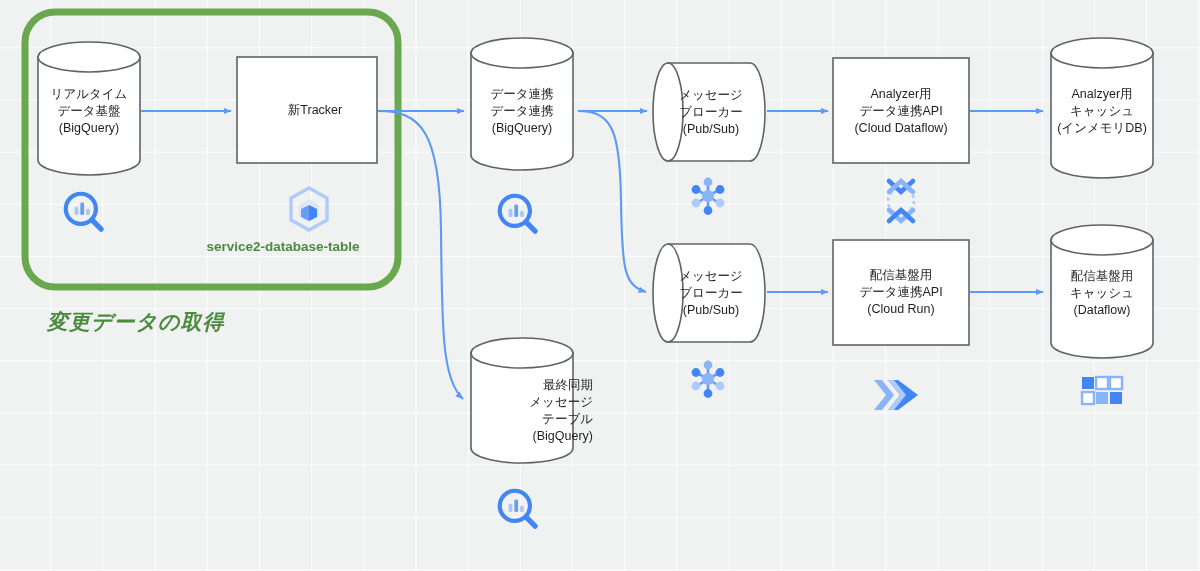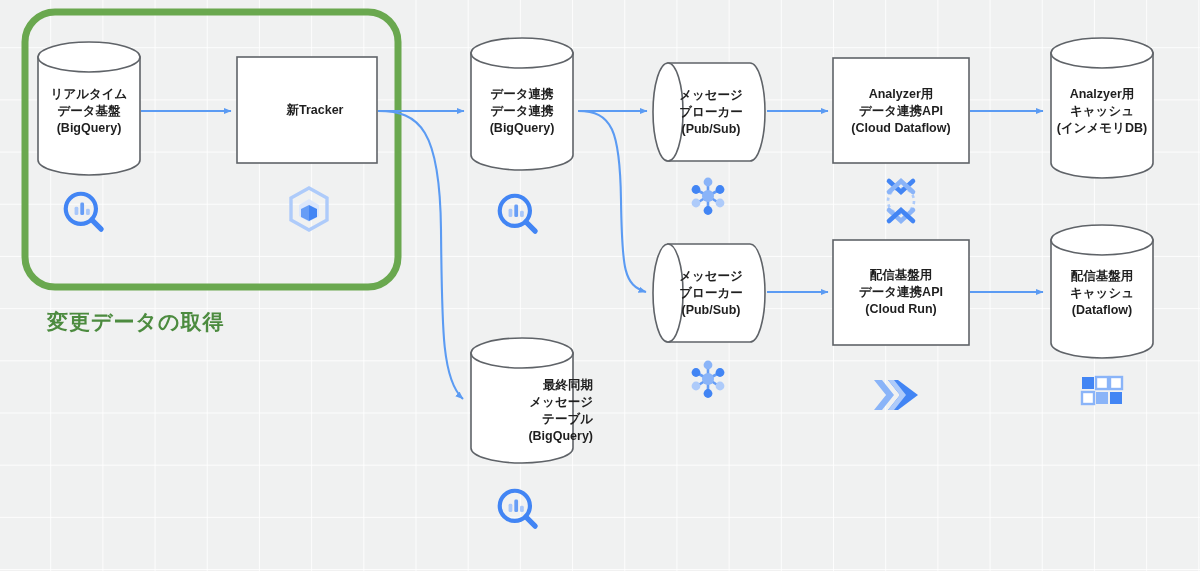--- a/index.html
+++ b/index.html
@@ -18,37 +18,38 @@
     background-size:52.2px 52.2px;
     background-position:-2px -5px;
   }
   .layer{position:absolute;left:0;top:0;width:1200px;height:571px;}
   svg.layer{pointer-events:none;}
 
   
   .node-label{
     position:absolute;
     text-align:center;
-    font-weight:bold;
+    font-weight:normal;
     font-size:12.5px;
     line-height:17px;
     color:#1f1f1f;
     letter-spacing:0px;
     pointer-events:none;
     white-space:nowrap;
   }
   .node-label .ln{display:block;}
 
   
   .group-title{
     position:absolute;
     font-size:21px;
     font-weight:bold;
     color:#4c8b3f;
     letter-spacing:1px;
+    font-style:italic;
   }
   .svc-label{
     position:absolute;
     font-size:13.5px;
     font-weight:bold;
     color:#4c8b3f;
     line-height:19px;
     text-align:center;
     white-space:nowrap;
   }
@@ -187,20 +188,21 @@
   <span class="ln">(インメモリDB)</span>
 </div>
 
 <div class="node-label" style="left:1030px;top:268px;width:144px;">
   <span class="ln">配信基盤用</span>
   <span class="ln">キャッシュ</span>
   <span class="ln">(Dataflow)</span>
 </div>
 
 <div class="svc-label" style="left:178px;top:237px;width:210px;">
+  <span class="ln">service2-database-table</span>
 </div>
 
 <div class="group-title" style="left:47px;top:308px;">変更データの取得</div>
 
 <svg class="icon" style="left:60px;top:188px;" width="50" height="50" viewBox="0 0 48 48">
   <circle cx="20" cy="20" r="14.5" fill="none" stroke="#4285f4" stroke-width="4"></circle>
   <rect x="14" y="18" width="3.6" height="8" rx="1.4" fill="#a8c7fa"></rect>
   <rect x="19.5" y="14" width="3.6" height="12" rx="1.4" fill="#669df6"></rect>
   <rect x="25" y="20" width="3.6" height="6" rx="1.4" fill="#a8c7fa"></rect>
   <path d="M30.6,30.6 L39.5,39.5" stroke="#4285f4" stroke-width="5" stroke-linecap="round"></path>

